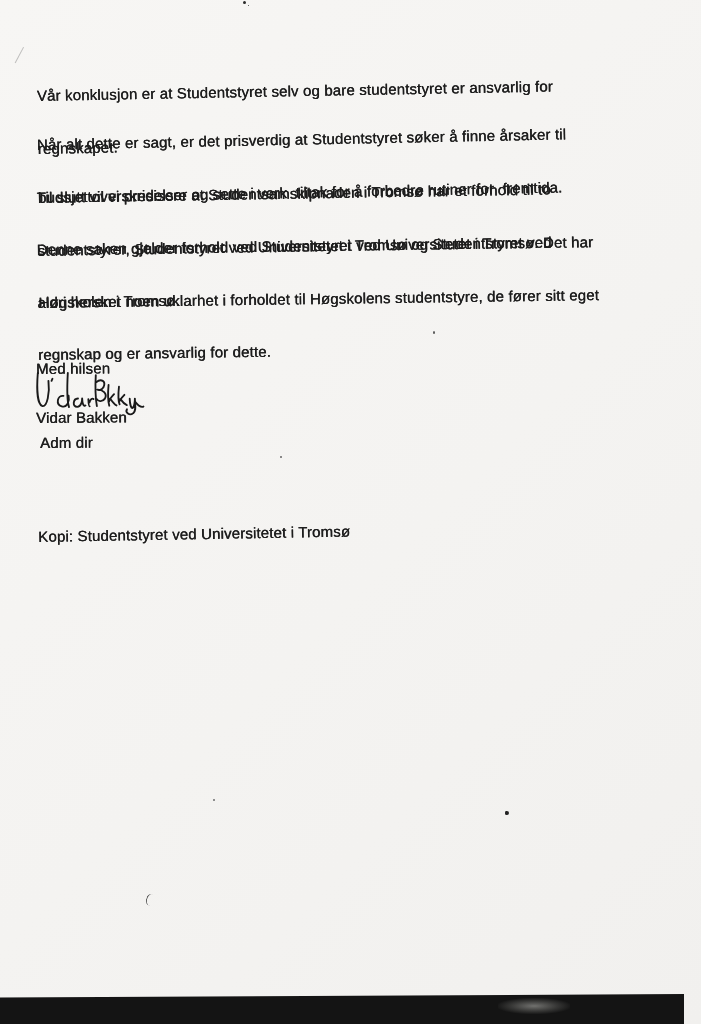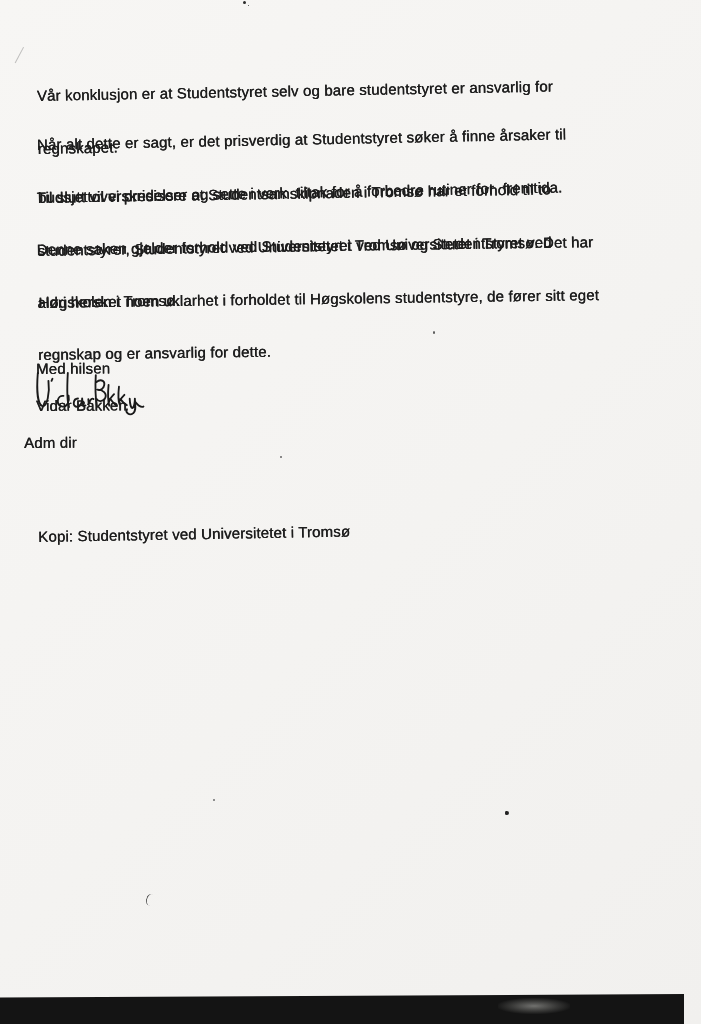--- a/index.html
+++ b/index.html
@@ -23,22 +23,22 @@
     letter-spacing:.15px;
     white-space:pre;
     text-shadow:.35px 0 0 rgba(25,25,25,.85), 0 0 .6px rgba(40,40,40,.55);
     transform-origin:left top;
   }
   .para1{left:36px;top:52px;transform:rotate(-1.05deg);}
   .para2{left:36px;top:101px;transform:rotate(-1.15deg);}
   .para3{left:36px;top:154px;transform:rotate(-0.95deg);}
   .para4{left:36px;top:206px;transform:rotate(-0.8deg);}
   .closing{left:36px;top:360px;transform:rotate(-0.4deg);}
-  .sig-name{left:36px;top:398px;line-height:16.5px;transform:rotate(-0.35deg);}
-  .sig-title{left:24px;top:435px;line-height:16.5px;transform:rotate(-0.35deg);}
+  .sig-name{left:36px;top:410px;line-height:16.5px;transform:rotate(-0.35deg);}
+  .sig-title{left:40px;top:435px;line-height:16.5px;transform:rotate(-0.35deg);}
   .copyline{left:38px;top:528px;transform:rotate(-1.0deg);}
   .signature{
     position:absolute;left:28px;top:362px;width:116px;height:62px;
     transform:rotate(-2deg);transform-origin:left top;
   }
   .signature svg{display:block;width:100%;height:100%;}
   
   .bottom-bar{
     position:absolute;left:0;top:994px;width:684px;height:30px;
     background:#141414;

